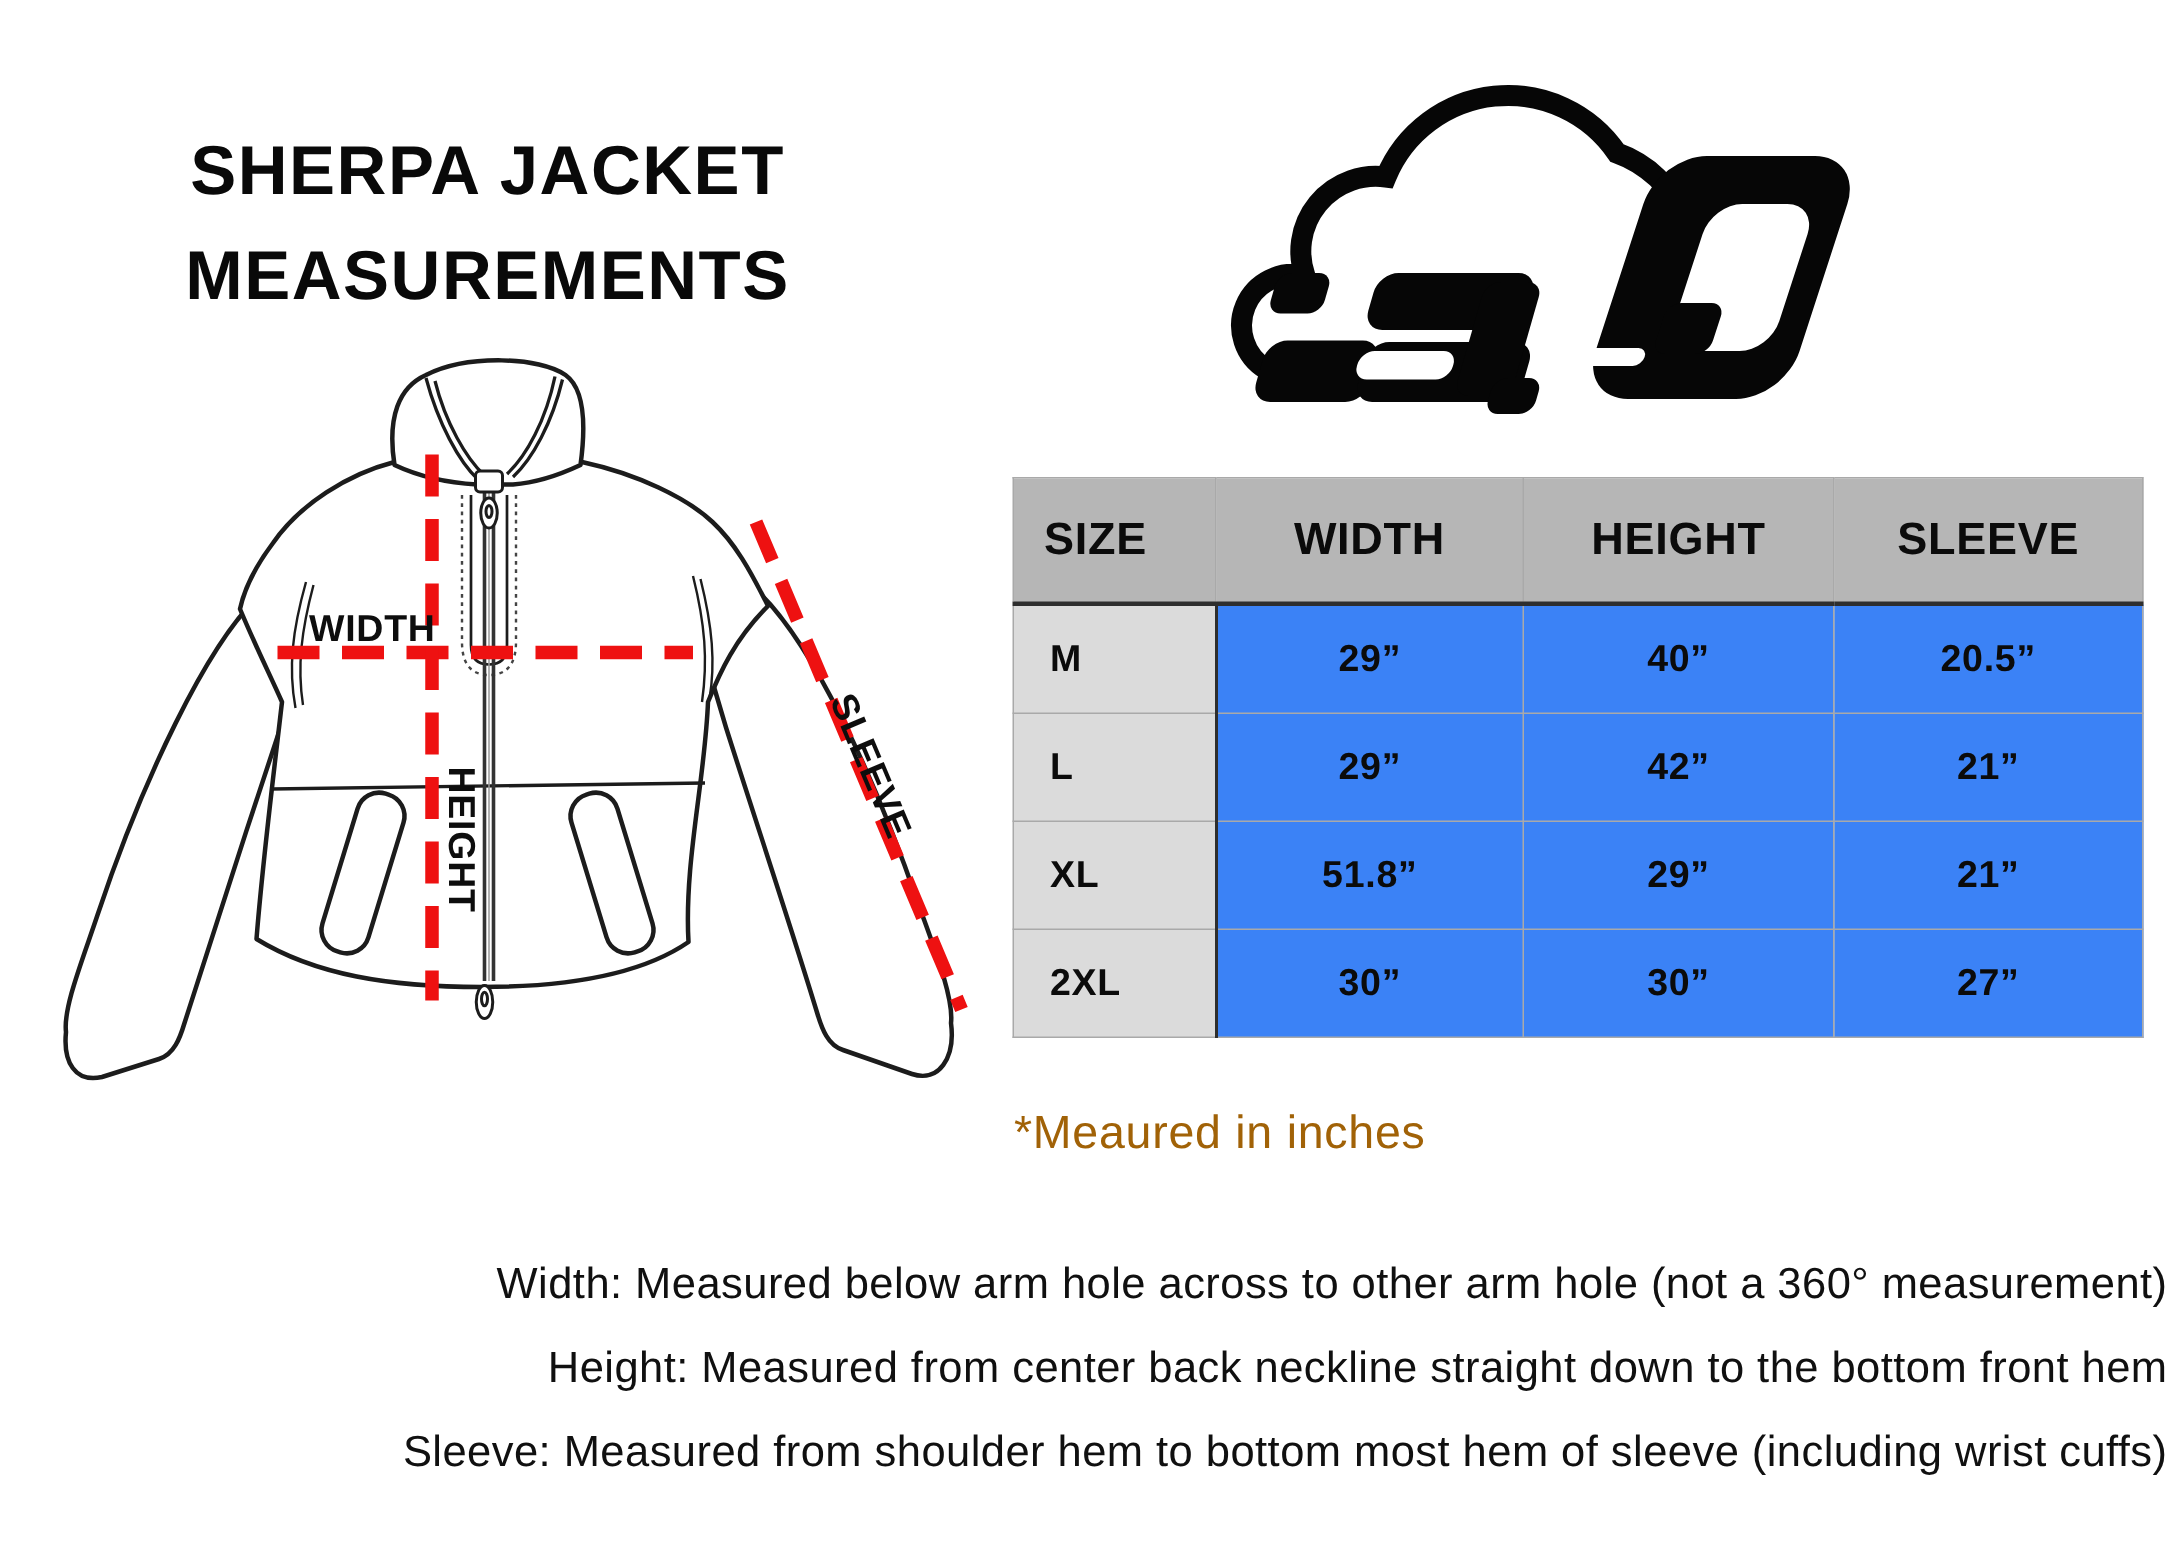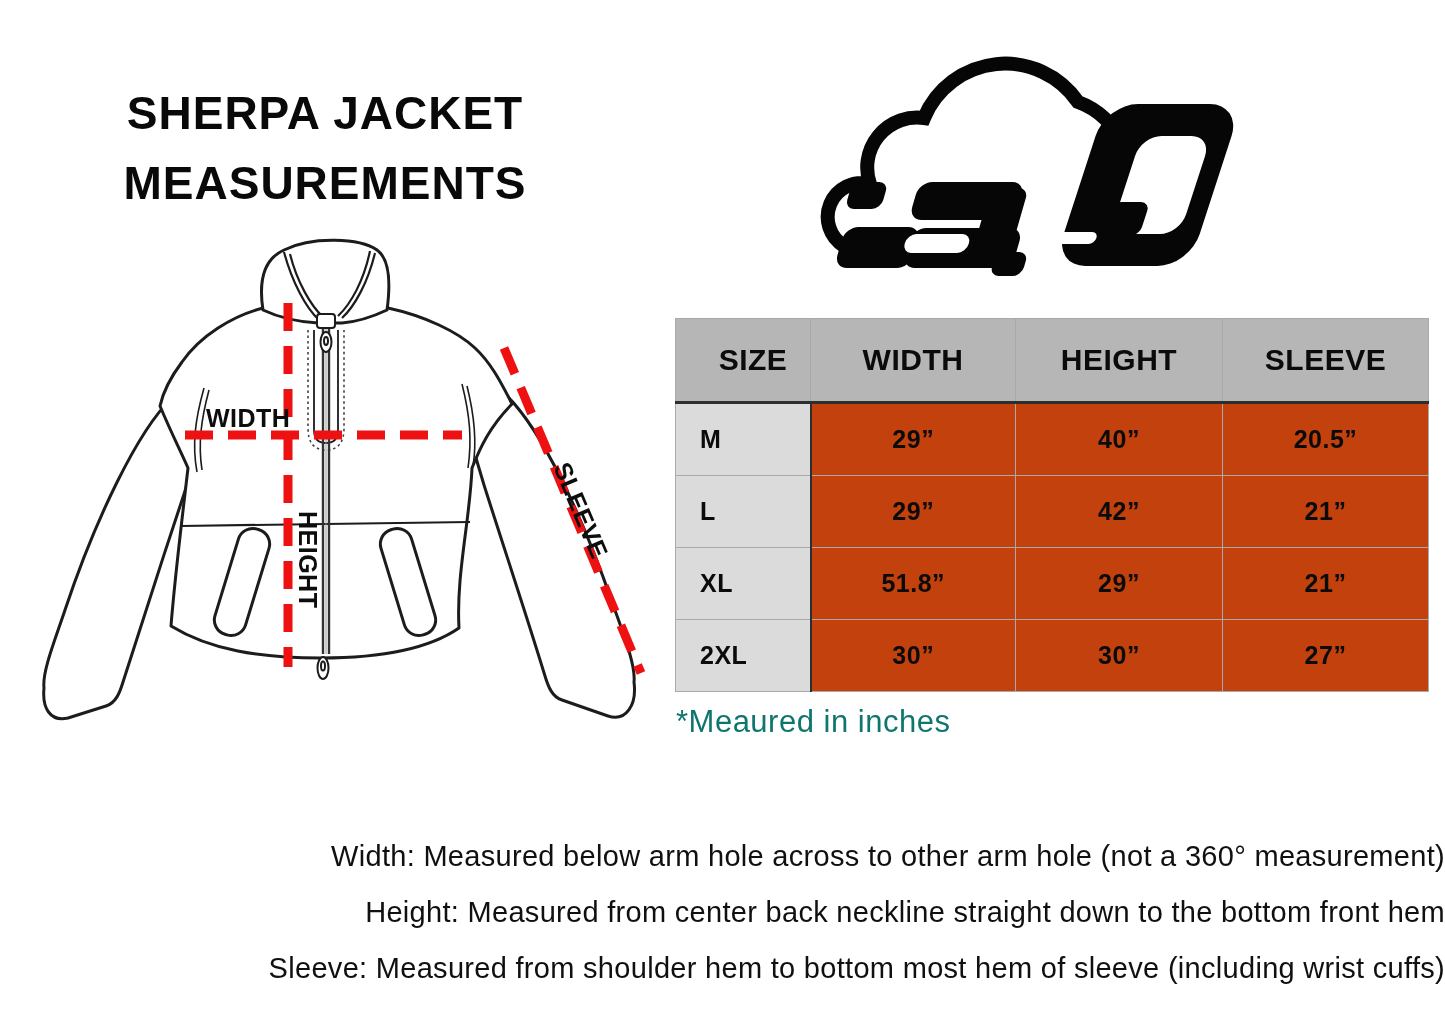--- a/index.html
+++ b/index.html
@@ -21,28 +21,28 @@
     border-collapse:collapse;table-layout:fixed;width:753px;
   }
   .size-table th,.size-table td{
     border:1.5px solid #a9a9a9;font-weight:bold;color:#0b0b0b;
     padding:0;text-align:center;letter-spacing:.5px;
   }
   .size-table thead th{
     background:#b6b6b6;height:82px;font-size:30px;
     border-bottom:3.5px solid #2e2e2e;
   }
-  .size-table thead th:first-child{text-align:center;padding-left:20px;}
-  .size-table tbody td{height:71px;font-size:25px;background:#c2410c;}
+  .size-table thead th:first-child{text-align:left;padding-left:20px;}
+  .size-table tbody td{height:71px;font-size:25px;background:#3b82f6;}
   .size-table tbody td:first-child{
     background:#dbdbdb;text-align:left;padding-left:24px;
     border-right:2.5px solid #2e2e2e;
   }
   .footnote{
-    position:absolute;left:676px;top:704px;font-size:31px;color:#0f766e;
+    position:absolute;left:676px;top:737px;font-size:31px;color:#a16207;
     letter-spacing:.5px;
   }
   .notes{
     position:absolute;left:0;top:828px;width:1445px;
     text-align:right;font-size:29px;line-height:56px;color:#101010;
     letter-spacing:.3px;
   }
   svg text.diagram-label{
     font-family:"Liberation Sans", sans-serif;
     font-weight:900;font-size:25px;fill:#0d0d0d;letter-spacing:.5px;

